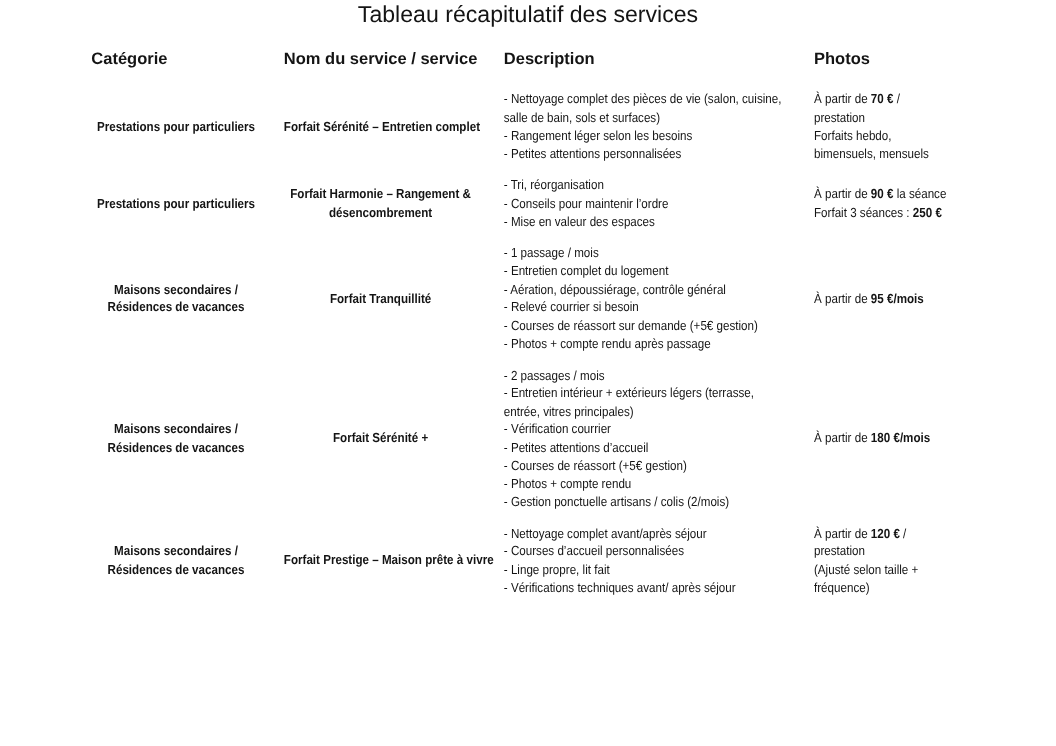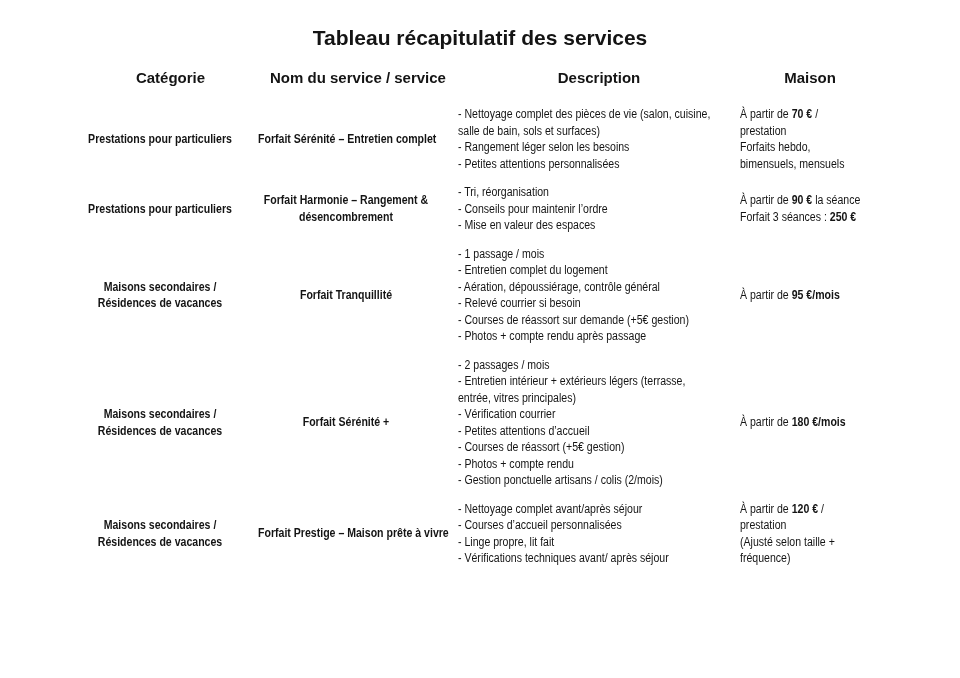--- a/index.html
+++ b/index.html
@@ -5,34 +5,33 @@
   html, body { margin: 0; padding: 0; }
   body {
     width: 960px;
     height: 678px;
     background: #ffffff;
     color: #141414;
     font-family: "Liberation Sans", sans-serif;
     overflow: hidden;
   }
   .title {
-    padding-top: 24px;
     text-align: center;
     font-size: 21px;
     line-height: 28px;
-    font-weight: 700;
+    font-weight: 400;
   }
   table.services {
     border-collapse: collapse;
     table-layout: fixed;
     margin: 16px 0 0 83px;
     width: 797px;
   }
   th {
-    text-align: center;
+    text-align: left;
     vertical-align: bottom;
     font-size: 15px;
     font-weight: 700;
     line-height: 19px;
     padding: 0 0 13px 0;
   }
   td {
     vertical-align: middle;
     padding: 6px 0;
     font-size: 12px;
@@ -58,21 +57,21 @@
     <col style="width:175px">
     <col style="width:200px">
     <col style="width:282px">
     <col style="width:140px">
   </colgroup>
   <thead>
     <tr>
       <th>Catégorie</th>
       <th>Nom du service / service</th>
       <th>Description</th>
-      <th>Maison</th>
+      <th>Photos</th>
     </tr>
   </thead>
   <tbody>
       <tr>
         <td class="bold-cell">
           <div class="ln">Prestations pour particuliers</div>
         </td>
         <td class="bold-cell">
           <div class="ln">Forfait Sérénité – Entretien complet</div>
         </td>

